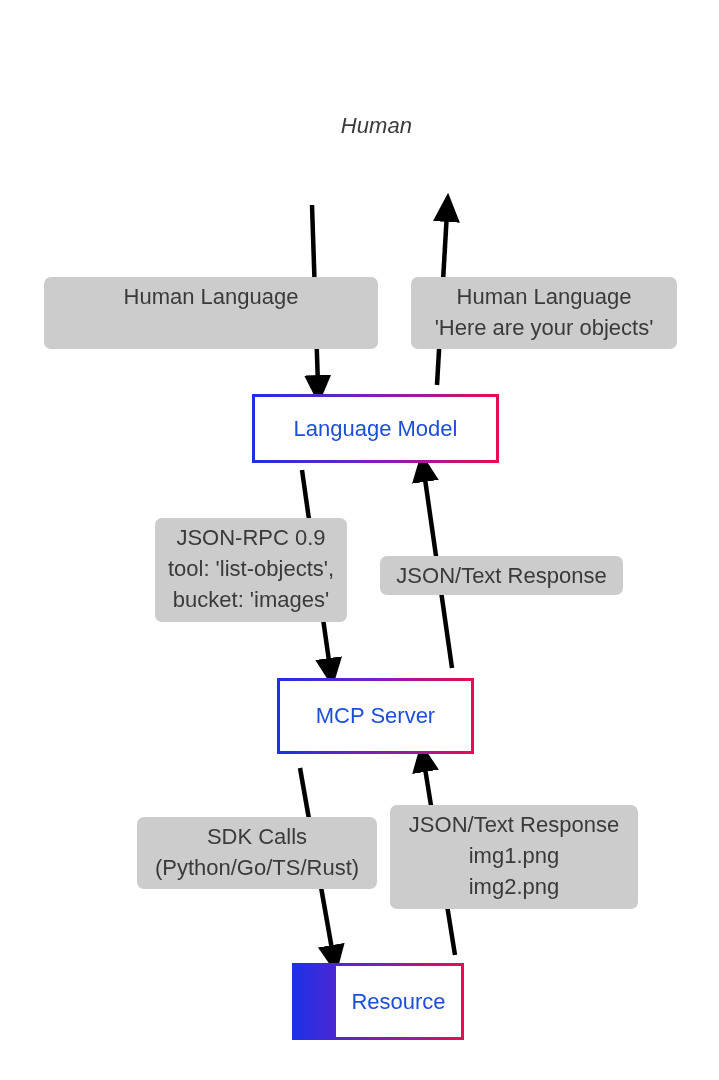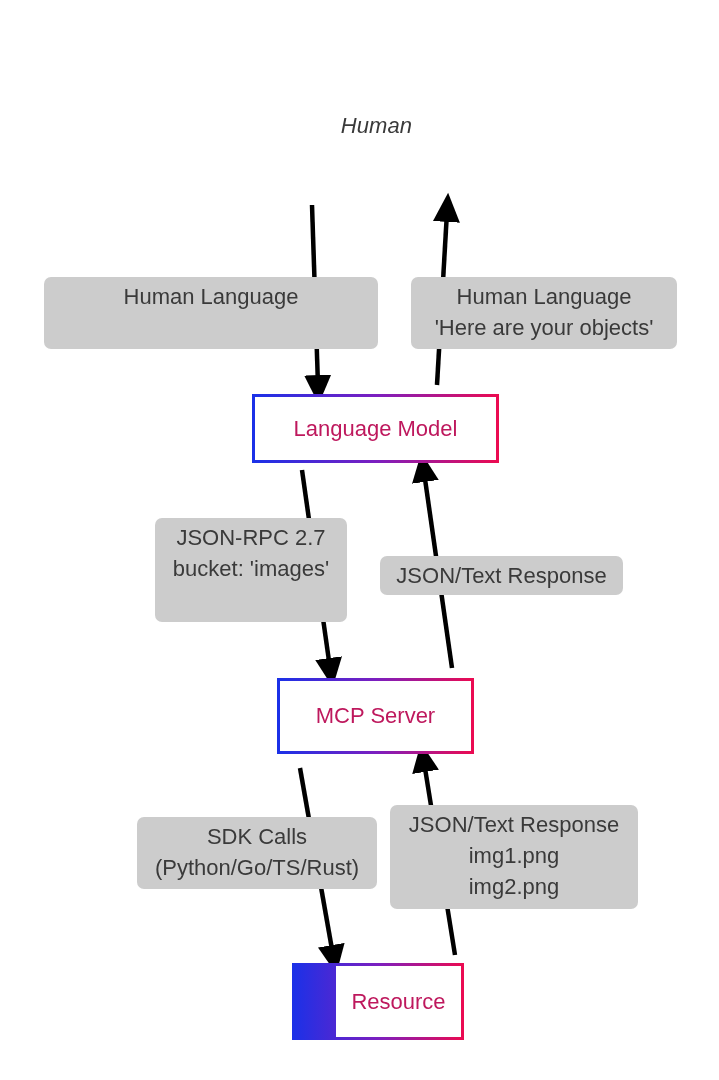--- a/index.html
+++ b/index.html
@@ -70,21 +70,21 @@
     display: flex;
   }
   .node-box .inner {
     flex: 1;
     background: #ffffff;
     display: flex;
     align-items: center;
     justify-content: center;
   }
   .node-box .blabel {
-    color: #be185d;
+    color: #1d4ed8;
     font-size: 22px;
     white-space: nowrap;
   }
 
   
   .edge-label {
     position: absolute;
     background: #cccccc;
     color: #3a3a3a;
     font-size: 22px;
@@ -161,21 +161,22 @@
   <div class="edge-label" style="left:44px; top:277px; width:334px; height:72px;">
     <span class="ln">Human Language</span>
   </div>
 
   <div class="edge-label" style="left:411px; top:277px; width:266px; height:72px;">
     <span class="ln">Human Language</span>
     <span class="ln">'Here are your objects'</span>
   </div>
 
   <div class="edge-label" style="left:155px; top:518px; width:192px; height:104px;">
-    <span class="ln">JSON-RPC 2.7</span>
+    <span class="ln">JSON-RPC 0.9</span>
+    <span class="ln">tool: 'list-objects',</span>
     <span class="ln">bucket: 'images'</span>
   </div>
 
   <div class="edge-label" style="left:380px; top:556px; width:243px; height:39px;">
     <span class="ln">JSON/Text Response</span>
   </div>
 
   <div class="edge-label" style="left:121px; top:817px; width:240px; height:72px;margin-left:16px;">
     <span class="ln">SDK Calls</span>
     <span class="ln">(Python/Go/TS/Rust)</span>

